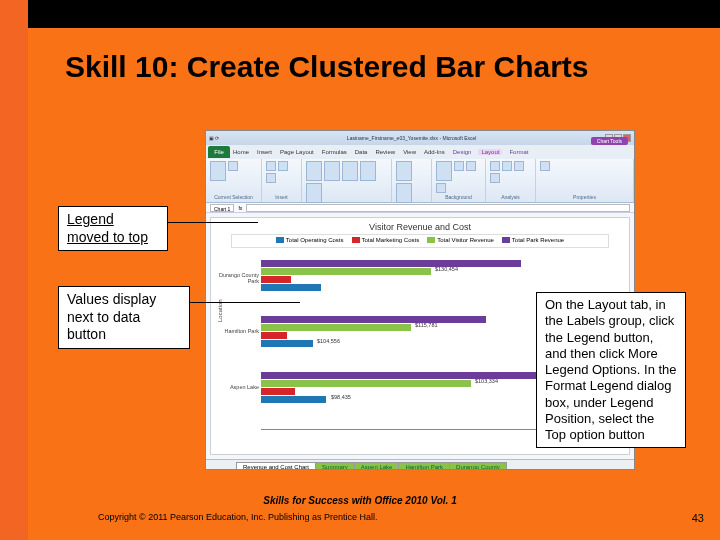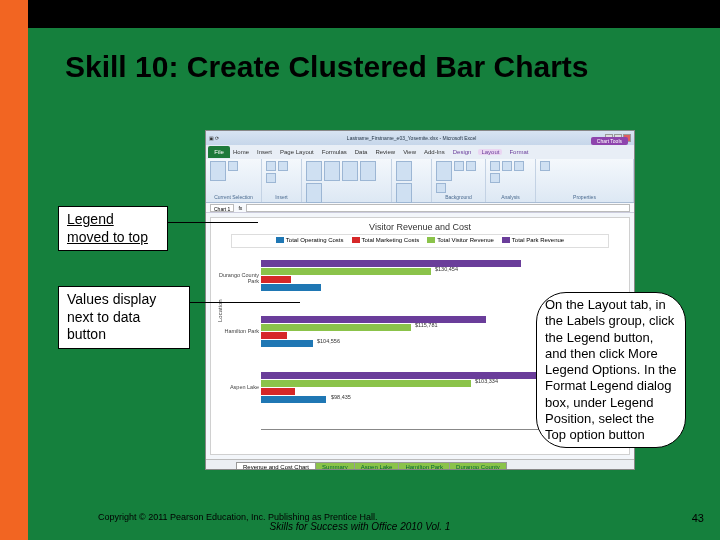--- a/index.html
+++ b/index.html
@@ -1,17 +1,17 @@
 <!DOCTYPE html>
 <html><head>
 <meta charset="utf-8">
 <style>
   * { box-sizing: border-box; margin: 0; padding: 0; }
   html, body { width: 720px; height: 540px; font-family: Arial, sans-serif; background: #fff; }
-  .slide { position: relative; width: 720px; height: 540px; background: #15803d; }
+  .slide { position: relative; width: 720px; height: 540px; background: #f97316; }
   .orange-bar { position: absolute; left: 0; top: 0; width: 28px; height: 540px; background: #f26522; }
   .top-black { position: absolute; left: 28px; top: 0; width: 692px; height: 28px; background: #000; }
 
   .title { position: absolute; left: 65px; top: 50px; font-size: 30px; font-weight: bold; color: #000; }
 
   .screenshot { position: absolute; left: 205px; top: 130px; width: 430px; height: 340px; border: 1px solid #888; background: #f3f6fa; overflow: hidden; }
 
   
   .win-top { height: 14px; background: linear-gradient(#d8e4f2,#c6d6ea); display:flex; align-items:center; justify-content:space-between; padding:0 3px; font-size:5px; color:#333;}
   .win-top .wtitle{flex:1; text-align:center; color:#234; font-size:5px;}
@@ -49,24 +49,24 @@
   .sheet-tabs{height:14px; background:#eceff4; border-top:1px solid #bbb; display:flex; align-items:center; font-size:6px; padding-left:30px; gap:0;}
   .sheet-tabs span{padding:1px 6px; border:1px solid #999; border-bottom:none; background:#ddd; margin-right:-1px;}
   .sheet-tabs span.active{background:#fff;}
   .sheet-tabs span.g{background:#8bc34a; color:#063;}
 
   .callout { position: absolute; background: #fff; border: 1px solid #000; font-size: 14px; line-height: 1.25; padding: 4px 8px; }
   .callout-line { position: absolute; background: #000; height: 1px; }
 
   .co1 { left: 58px; top: 206px; width: 110px; text-decoration: underline; }
   .co2 { left: 58px; top: 286px; width: 132px; }
-  .co3 { left: 536px; top: 292px; width: 150px; font-size: 13px; border-radius: 30px; }
+  .co3 { left: 536px; top: 292px; width: 150px; font-size: 13px; }
 
   .footer { position: absolute; left: 50px; bottom: 18px; font-size: 9px; color: #000; margin-left: 48px; }
-  .footer-mid { position: absolute; left: 0; right: 0; bottom: 8px; text-align: center; font-size: 10px; font-style: italic; color: #000; }
+  .footer-mid { position: absolute; left: 0; right: 0; bottom: 34px; text-align: center; font-size: 10px; font-style: italic; color: #000; font-weight: bold; }
   .pagenum { position: absolute; right: 16px; bottom: 16px; font-size: 11px; color: #000; }
 </style>
 </head>
 <body>
 
 <div class="slide">
   <div class="orange-bar"></div>
   <div class="top-black"></div>
 
   <div class="title">Skill 10: Create Clustered Bar Charts</div>

